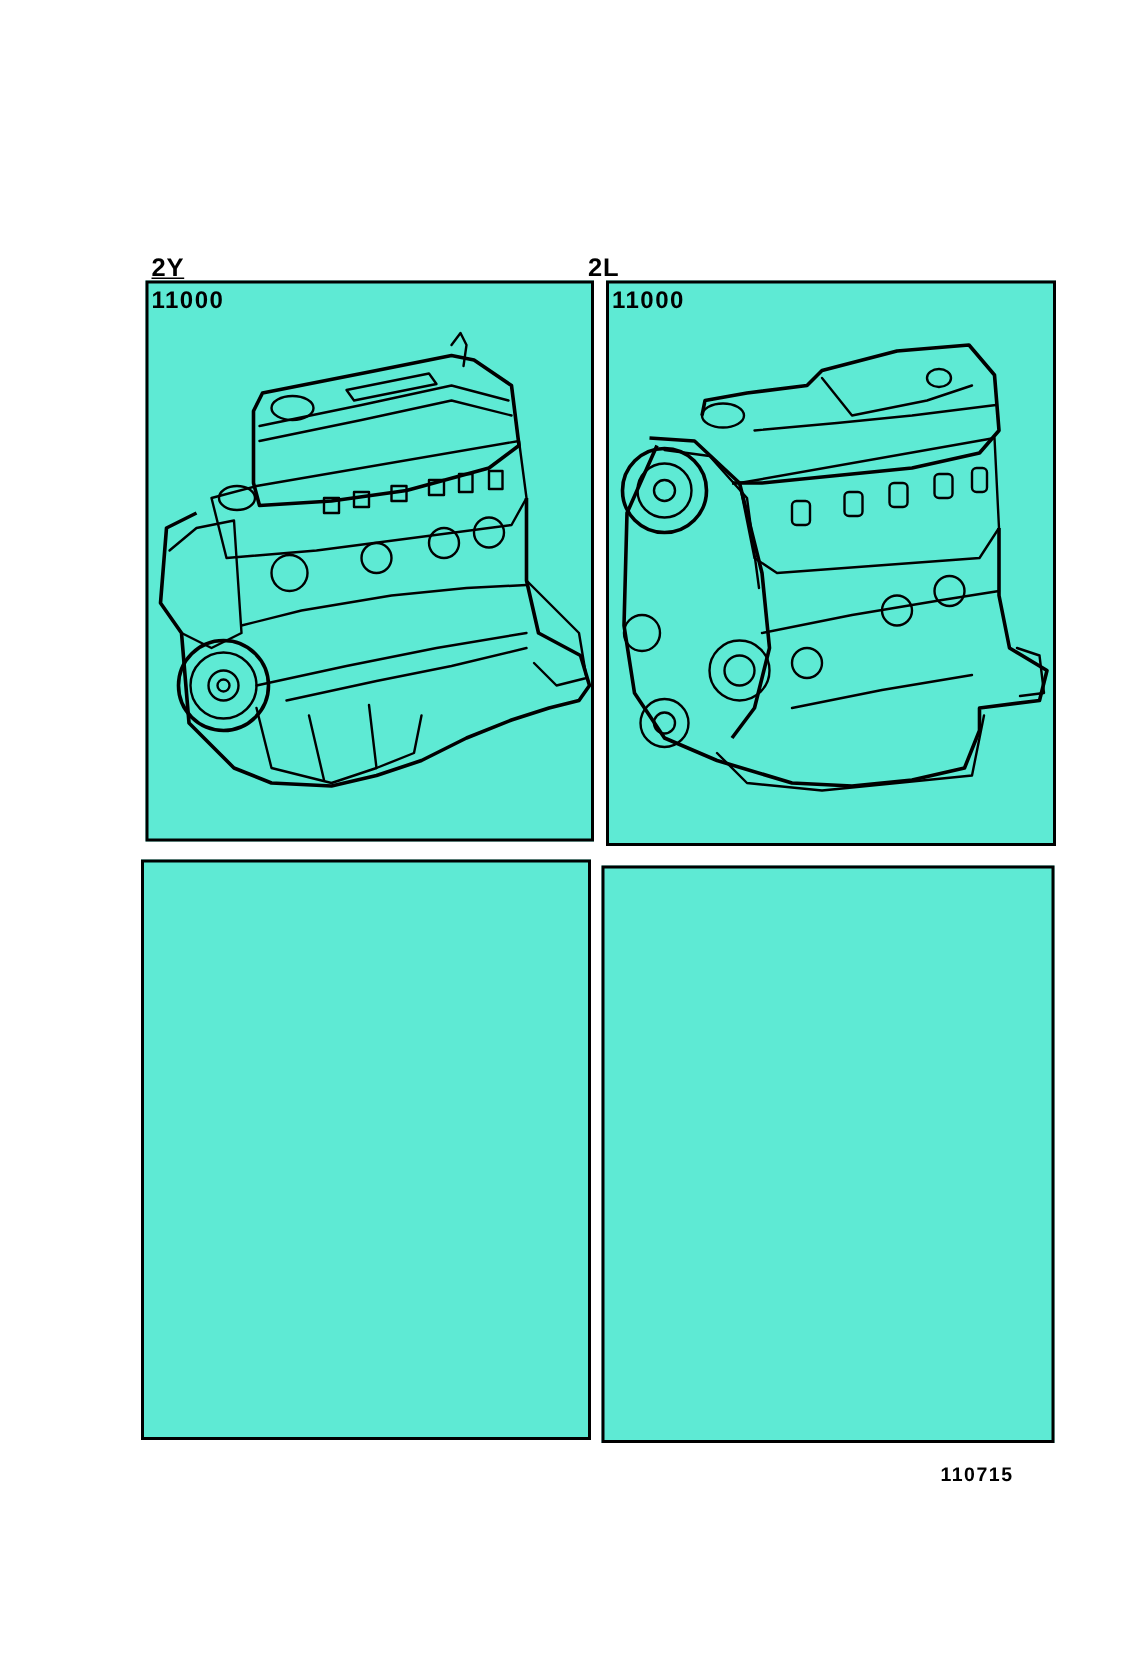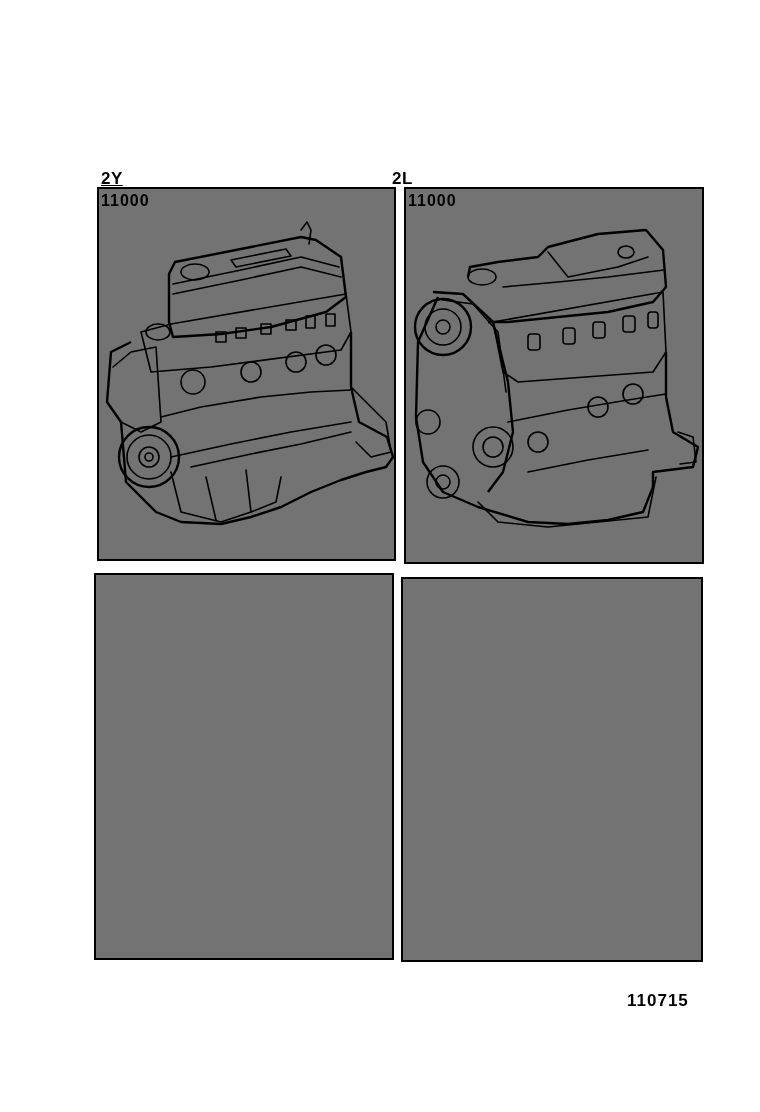--- a/index.html
+++ b/index.html
@@ -1,22 +1,22 @@
 <!DOCTYPE html>
 <html><head>
 <meta charset="utf-8">
 <style>
   html, body { margin: 0; padding: 0; background: #ffffff; }
   body { width: 760px; height: 1112px; position: relative; overflow: hidden;
          font-family: "Liberation Sans", "DejaVu Sans", sans-serif; color: #000; }
   .engine-label { position: absolute; font-weight: bold; font-size: 17px; letter-spacing: 0.5px; }
-  .panel { position: absolute; border: 2px solid #000; box-sizing: border-box; background: #737373; text-align: center; }
+  .panel { position: absolute; border: 2px solid #000; box-sizing: border-box; background: #5eead4; text-align: center; }
   .part-no { position: absolute; left: 2px; top: 3px; font-weight: bold; font-size: 16px; letter-spacing: 1px; }
   .illus { position: absolute; }
-  .page-code { position: absolute; font-weight: bold; font-size: 17px; letter-spacing: 1px; margin-top: 16px; }
+  .page-code { position: absolute; font-weight: bold; font-size: 13px; letter-spacing: 1px; }
   svg { overflow: visible; }
   svg .ln { fill: none; stroke: #000; stroke-width: 1.6; stroke-linejoin: round; stroke-linecap: round; }
   svg .thk { fill: none; stroke: #000; stroke-width: 2.4; stroke-linejoin: round; }
 </style>
 </head>
 <body>
 
 <div class="engine-label" style="left:101px; top:169px;text-decoration:underline;">2Y</div>
 <div class="engine-label" style="left:392px; top:169px;">2L</div>
 

